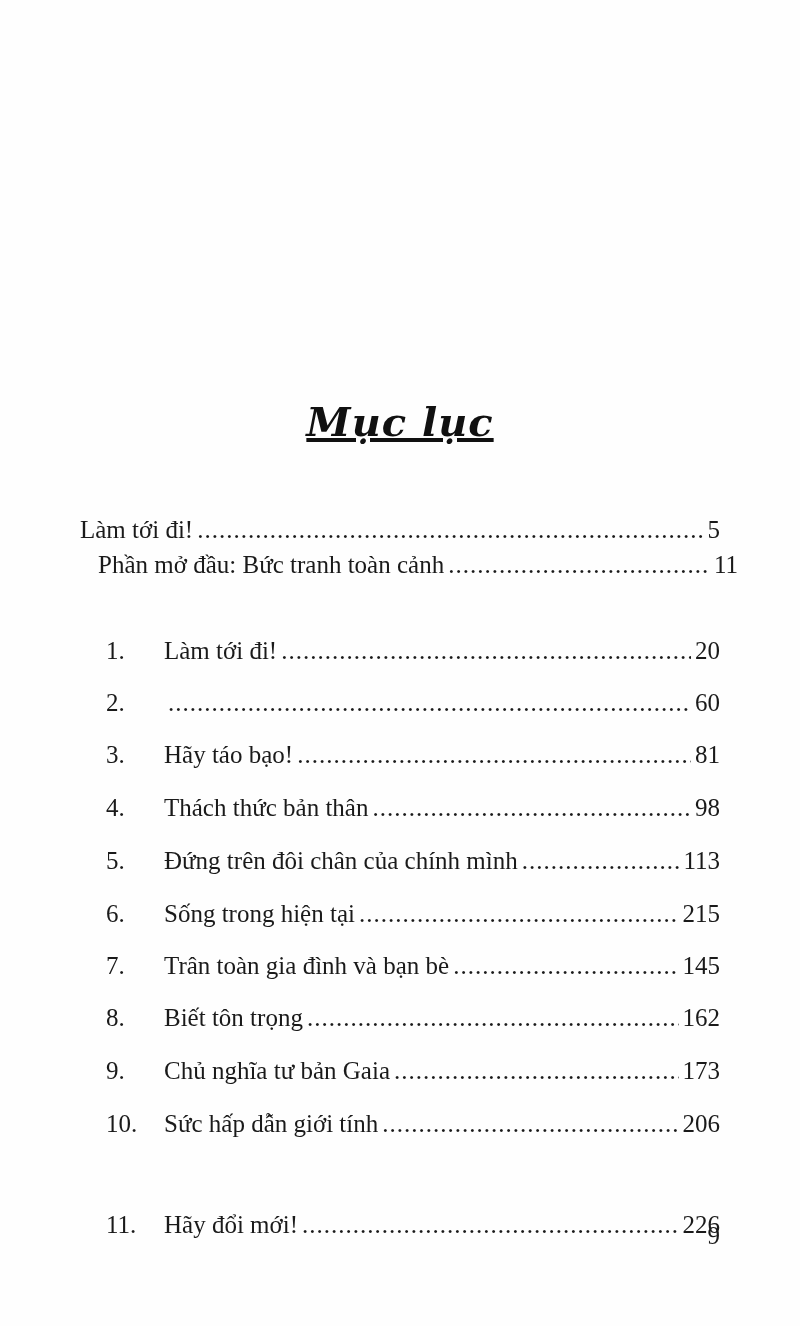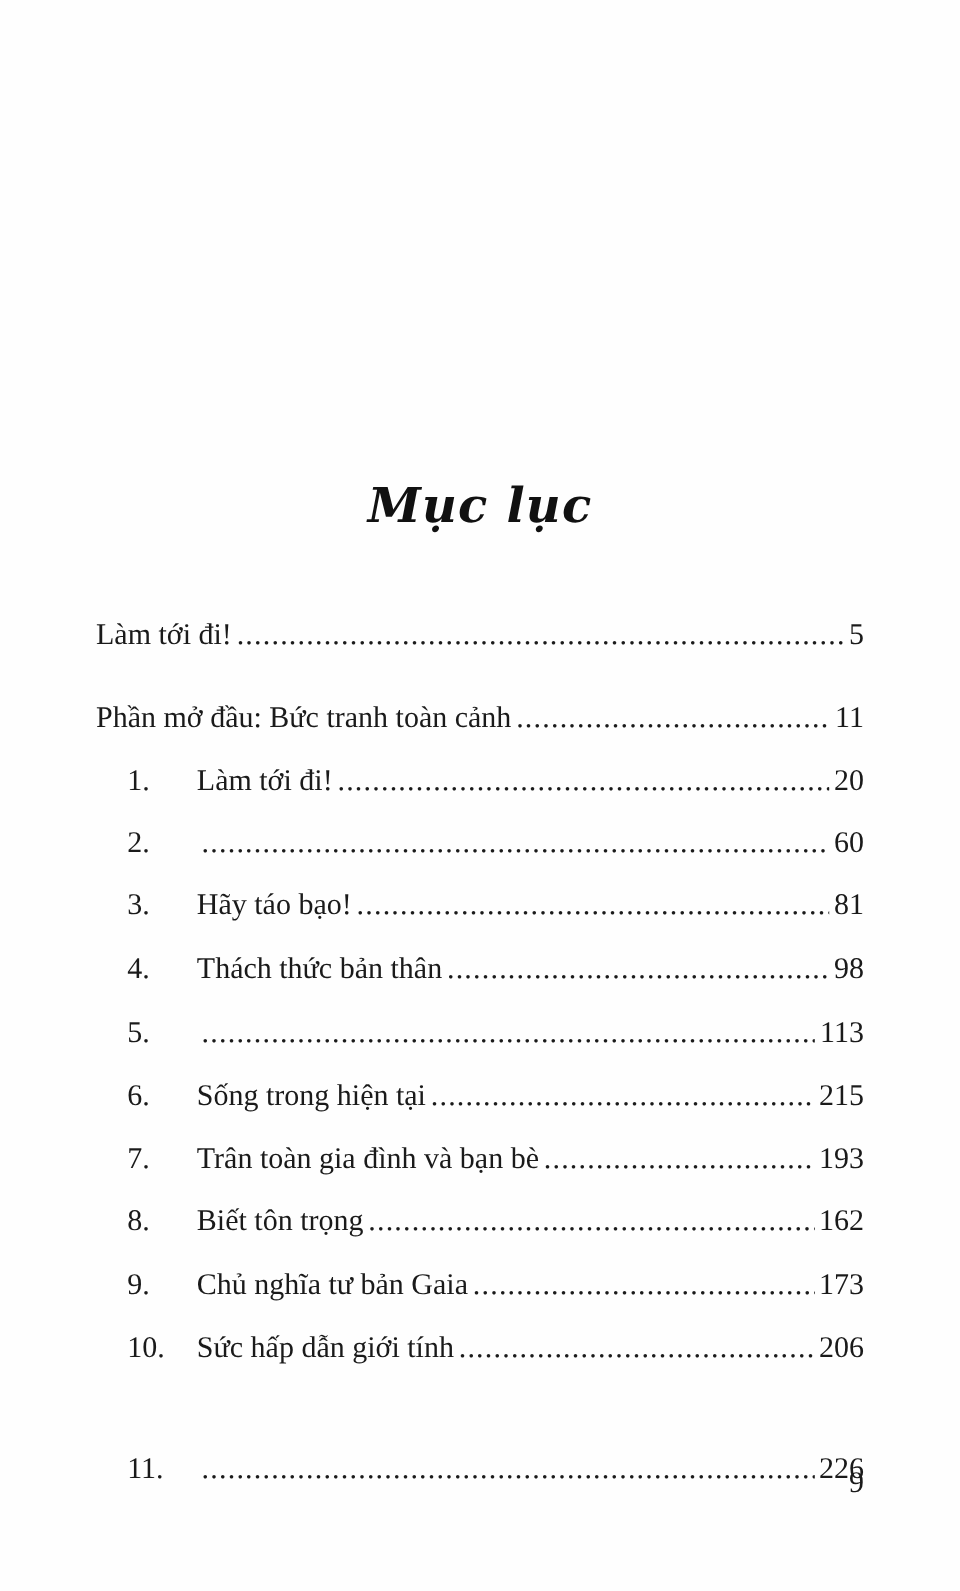--- a/index.html
+++ b/index.html
@@ -26,20 +26,21 @@
       top: 398px;
       left: 0;
       width: 800px;
       text-align: center;
       font-family: "DejaVu Serif", serif;
       font-style: italic;
       font-weight: bold;
       font-size: 40px;
       letter-spacing: 1px;
       color: #111;
+      text-decoration: underline;
     }
     .toc {
       position: absolute;
       left: 80px;
       width: 640px;
       top: 0;
     }
     .row {
       position: absolute;
       left: 0;
@@ -96,21 +97,21 @@
   <div class="title">Mục lục</div>
 
   <div class="toc">
 
     <div class="row front" style="top:512px;">
       <span class="label">Làm tới đi!</span>
       <span class="dots"></span>
       <span class="page-num">5</span>
     </div>
 
-    <div class="row front" style="top:581px;">
+    <div class="row front" style="top:547px;margin-left:18px;">
       <span class="label">Phần mở đầu: Bức tranh toàn cảnh</span>
       <span class="dots"></span>
       <span class="page-num">11</span>
     </div>
 
     <div class="row" style="top:633px;">
       <span class="num">1.</span>
       <span class="label">Làm tới đi!</span>
       <span class="dots"></span>
       <span class="page-num">20</span>
@@ -131,36 +132,37 @@
 
     <div class="row" style="top:790px;">
       <span class="num">4.</span>
       <span class="label">Thách thức bản thân</span>
       <span class="dots"></span>
       <span class="page-num">98</span>
     </div>
 
     <div class="row" style="top:843px;">
       <span class="num">5.</span>
+      <span class="label">Đứng trên đôi chân của chính mình</span>
       <span class="dots"></span>
       <span class="page-num">113</span>
     </div>
 
     <div class="row" style="top:896px;">
       <span class="num">6.</span>
       <span class="label">Sống trong hiện tại</span>
       <span class="dots"></span>
       <span class="page-num">215</span>
     </div>
 
     <div class="row" style="top:948px;">
       <span class="num">7.</span>
       <span class="label">Trân toàn gia đình và bạn bè</span>
       <span class="dots"></span>
-      <span class="page-num">193</span>
+      <span class="page-num">145</span>
     </div>
 
     <div class="row" style="top:1000px;">
       <span class="num">8.</span>
       <span class="label">Biết tôn trọng</span>
       <span class="dots"></span>
       <span class="page-num">162</span>
     </div>
 
     <div class="row" style="top:1053px;">
@@ -172,20 +174,21 @@
 
     <div class="row" style="top:1106px;">
       <span class="num">10.</span>
       <span class="label">Sức hấp dẫn giới tính</span>
       <span class="dots"></span>
       <span class="page-num">206</span>
     </div>
 
     <div class="row" style="top:1207px;">
       <span class="num">11.</span>
+      <span class="label">Hãy đổi mới!</span>
       <span class="dots"></span>
       <span class="page-num">226</span>
     </div>
 
   </div>
 
   <div class="footer-num">9</div>
 
 </div>
 

